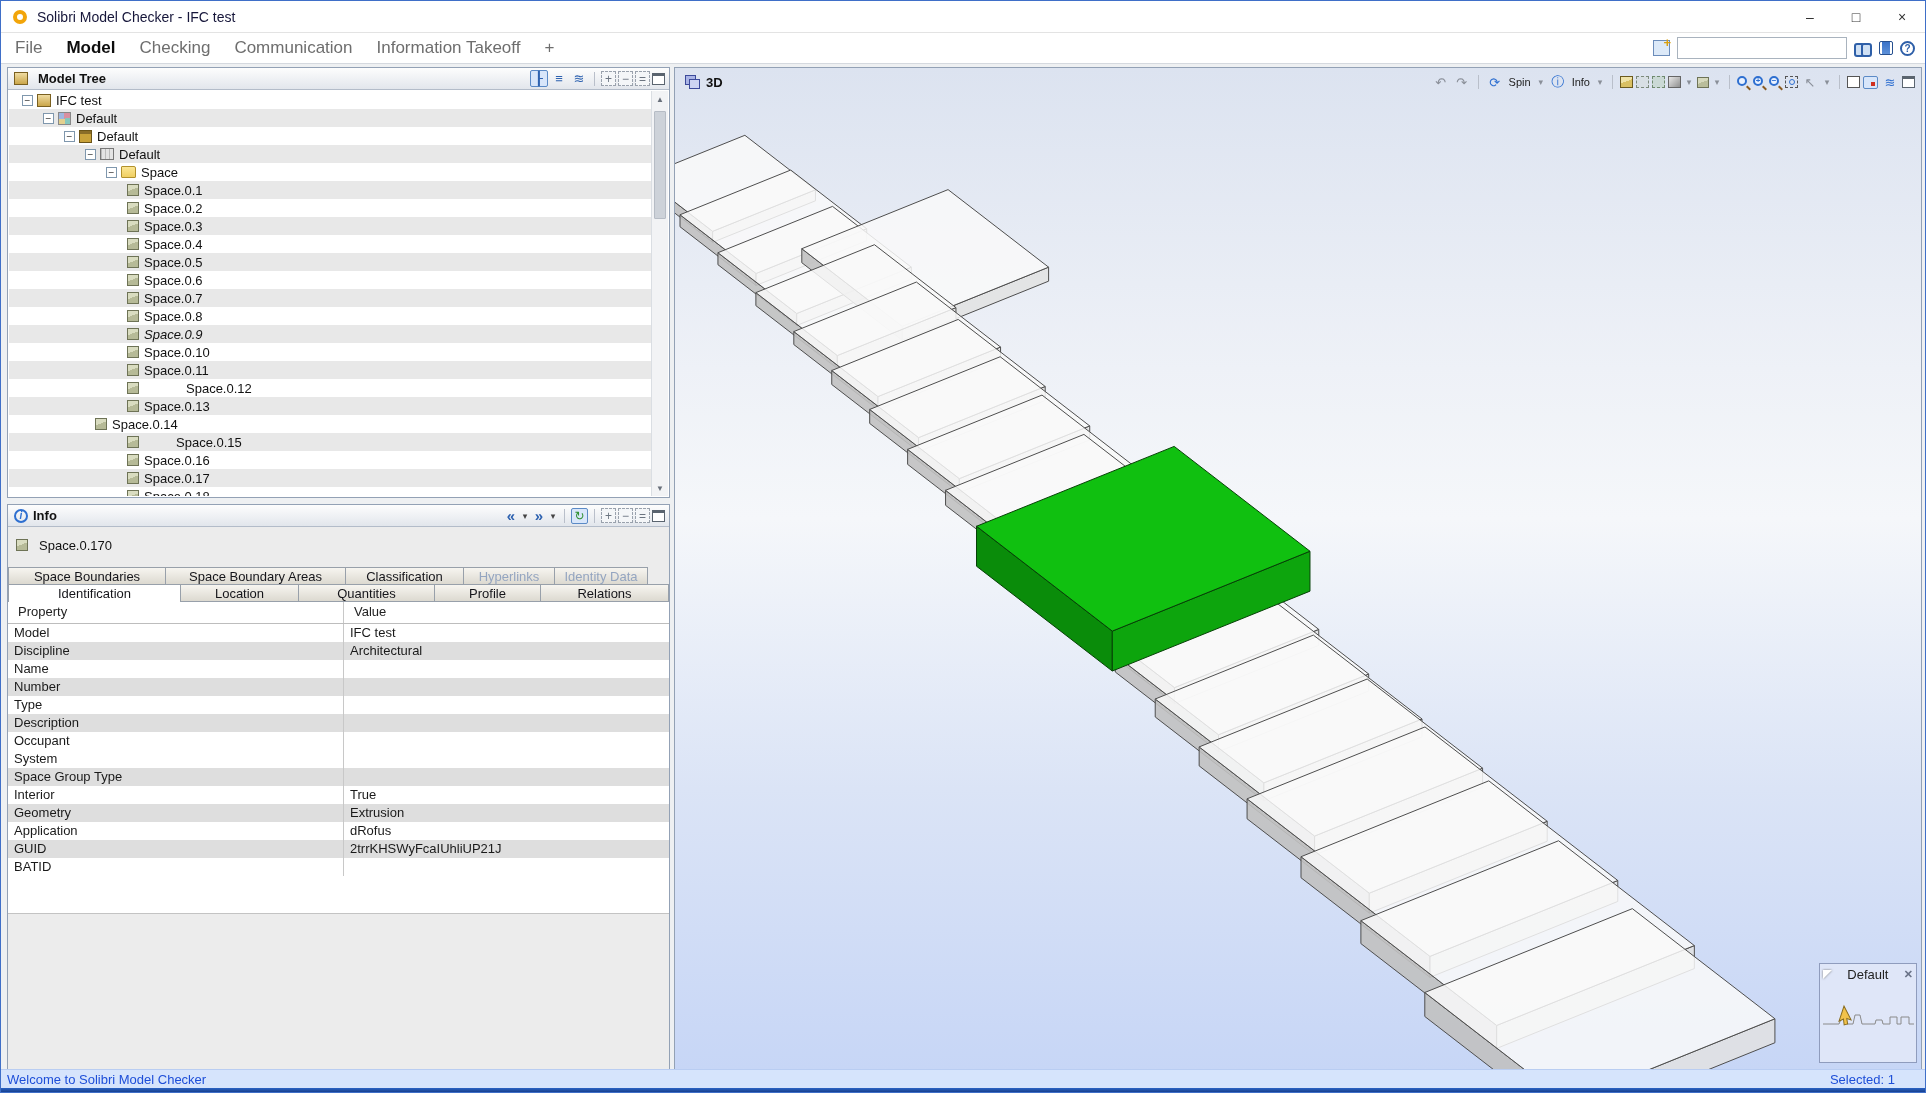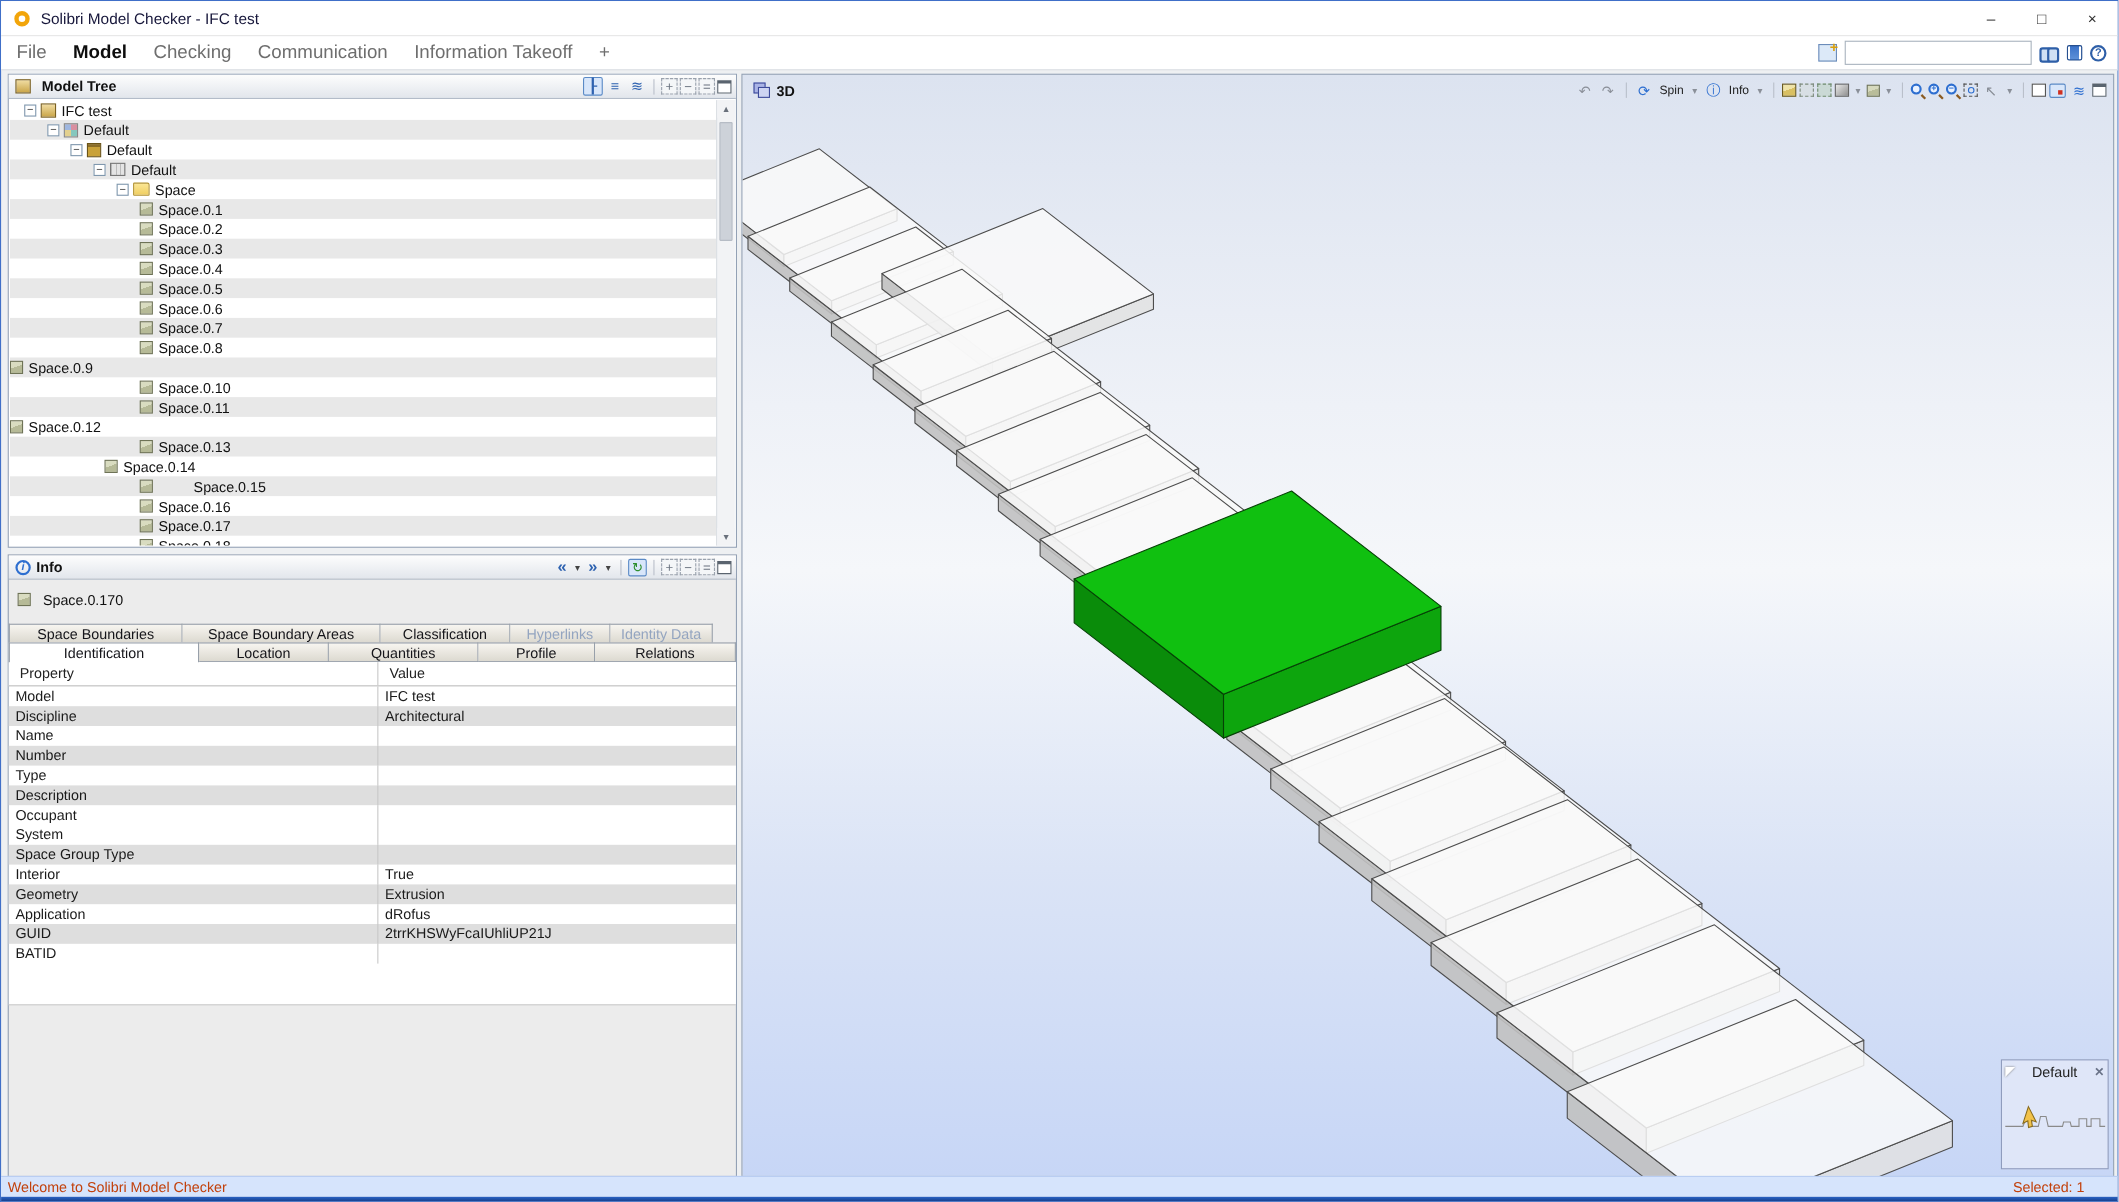--- a/index.html
+++ b/index.html
@@ -115,21 +115,21 @@
 
   
   .minimap { position:absolute; right:4px; bottom:6px; width:98px; height:100px; background:#dfe6f8; border:1px solid #8f9cbd; z-index:6; }
   .mm-head { display:flex; align-items:center; height:18px; padding:2px 3px 0 3px; }
   .mm-tri { width:0; height:0; border-top:9px solid #fff; border-right:9px solid transparent; filter:drop-shadow(0 0 1px #777); }
   .mm-title { flex:1; text-align:center; font-size:13px; color:#222; }
   .mm-close { color:#6a7388; font-size:11px; font-weight:bold; }
   .mm-body { position:absolute; inset:20px 2px 2px 2px; }
 
   
-  .statusbar { position:absolute; left:0; right:0; bottom:4px; height:19px; background:#d6e4fc; border-top:1px solid #b9cdf2; display:flex; align-items:center; padding:0 30px 0 6px; font-size:13px; color:#c2410c; }
+  .statusbar { position:absolute; left:0; right:0; bottom:4px; height:19px; background:#d6e4fc; border-top:1px solid #b9cdf2; display:flex; align-items:center; padding:0 30px 0 6px; font-size:13px; color:#1d4ed8; }
   .status-right { margin-left:auto; }
   .bottomstrip { position:absolute; left:0; right:0; bottom:0; height:4px; background:linear-gradient(#2b63c4,#16408f); }
 </style>
 </head>
 <body>
 
 <div class="window">
 
   <div class="titlebar">
     <div class="app-logo"></div>
@@ -225,33 +225,33 @@
           <span class="tlabel">Space.0.6</span>
         </div>
         <div class="trow alt" style="padding-left: 118px;">
           <span class="tico i-cube"></span>
           <span class="tlabel">Space.0.7</span>
         </div>
         <div class="trow" style="padding-left: 118px;">
           <span class="tico i-cube"></span>
           <span class="tlabel">Space.0.8</span>
         </div>
-        <div class="trow alt" style="">
+        <div class="trow alt" style="padding-left: 118px; font-style: italic;">
           <span class="tico i-cube"></span>
           <span class="tlabel">Space.0.9</span>
         </div>
         <div class="trow" style="padding-left: 118px;">
           <span class="tico i-cube"></span>
           <span class="tlabel">Space.0.10</span>
         </div>
         <div class="trow alt" style="padding-left: 118px;">
           <span class="tico i-cube"></span>
           <span class="tlabel">Space.0.11</span>
         </div>
-        <div class="trow" style="">
+        <div class="trow" style="padding-left: 118px; gap: 42px;">
           <span class="tico i-cube"></span>
           <span class="tlabel">Space.0.12</span>
         </div>
         <div class="trow alt" style="padding-left: 118px;">
           <span class="tico i-cube"></span>
           <span class="tlabel">Space.0.13</span>
         </div>
         <div class="trow" style="padding-left: 86px;">
           <span class="tico i-cube"></span>
           <span class="tlabel">Space.0.14</span>

